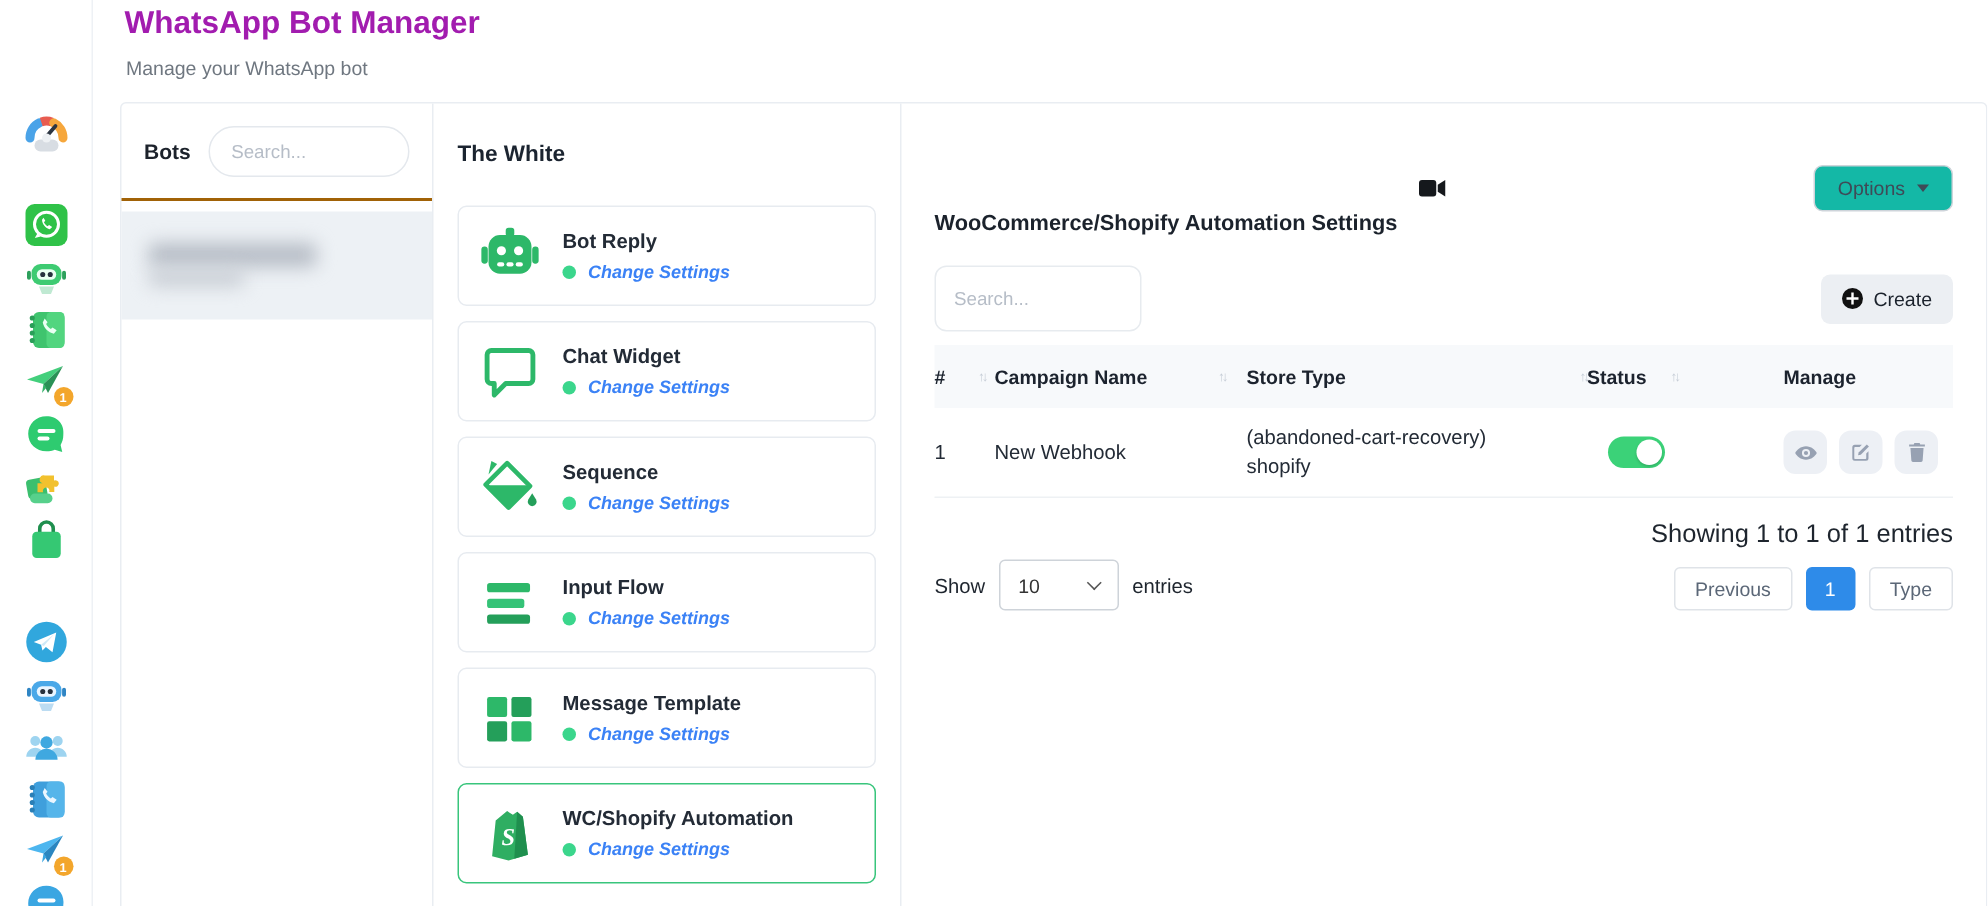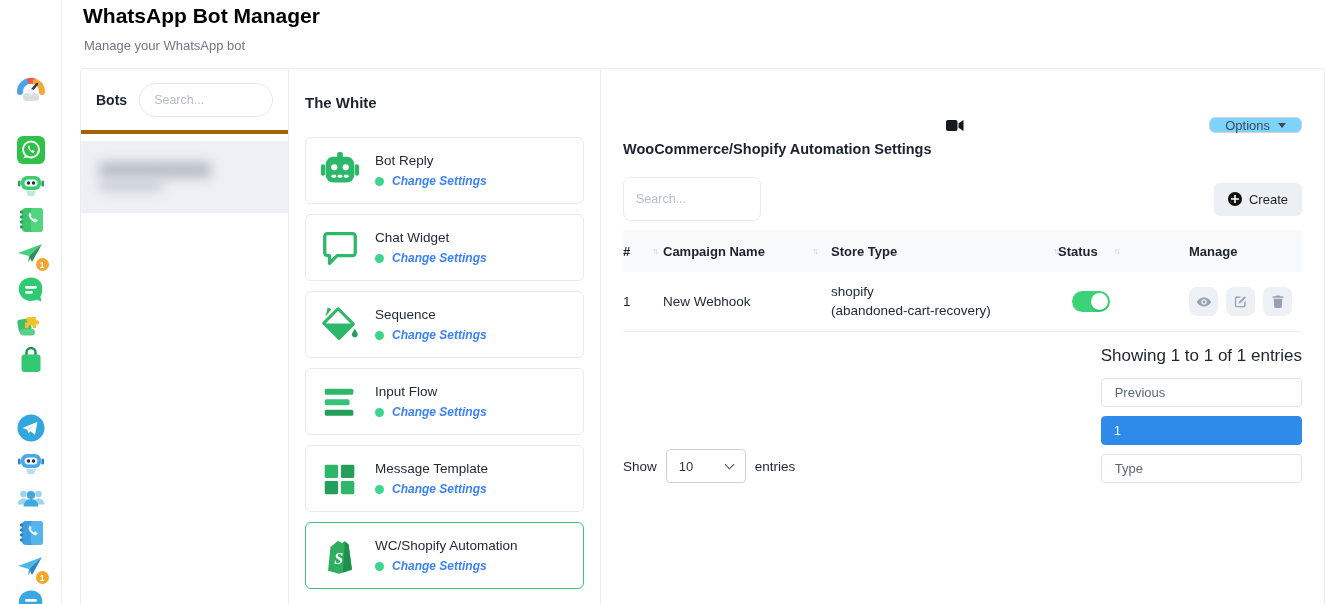--- a/index.html
+++ b/index.html
@@ -11,60 +11,60 @@
           display:flex; flex-direction:column; align-items:center; padding-top:74px; overflow:hidden; background:#fff; }
   .ricon { width:30px; height:30px; flex:0 0 auto; margin-bottom:5px; position:relative; cursor:pointer; }
   .ricon svg { display:block; width:30px; height:30px; }
   .gap-after { margin-bottom:31px; }
   .gap-before { margin-top:33px; }
   .badge { position:absolute; right:-3px; bottom:-1px; width:13px; height:13px; border-radius:50%;
            background:#f3a62c; color:#fff; font-size:8.5px; font-weight:bold;
            display:flex; align-items:center; justify-content:center; }
 
   
-  .page-title { position:absolute; left:83px; top:4px; font-size:21px; font-weight:bold; color:#000000; }
+  .page-title { position:absolute; left:83px; top:4px; font-size:21px; font-weight:bold; color:#a21caf; }
   .page-subtitle { position:absolute; left:84px; top:38px; font-size:13px; color:#6f7780; }
 
   
   .card { position:absolute; left:80px; top:68px; width:1245px; height:560px;
           border:1px solid #e9edf2; border-radius:4px; background:#fff; display:flex; }
 
   
   .col-bots { width:208px; border-right:1px solid #e9edf2; flex:0 0 auto; }
-  .bots-head { height:65px; display:flex; align-items:center; padding:0 15px; border-bottom:4px solid #a16207; }
+  .bots-head { height:65px; display:flex; align-items:center; padding:0 15px; border-bottom:2px solid #a16207; }
   .bots-label { font-size:14px; font-weight:bold; color:#1c222b; }
   .bots-search { flex:1; margin-left:12px; height:34px; border:1px solid #e4e8ed; border-radius:17px;
                  padding:0 14px; font-size:12.5px; color:#333; outline:none; min-width:0;
                  font-family:"Liberation Sans", sans-serif; }
   .bots-search::placeholder { color:#b6bdc7; }
   .bot-item { margin-top:7px; height:72px; background:#edf1f5; display:flex; align-items:center; padding:0 16px; cursor:pointer; }
   .blur-wrap { position:relative; width:130px; height:38px; overflow:visible; }
   .blur-a { position:absolute; left:2px; top:4px; width:112px; height:16px; background:#b7bdc6; border-radius:4px; filter:blur(6px); }
   .blur-b { position:absolute; left:2px; top:22px; width:64px; height:11px; background:#c8cdd4; border-radius:4px; filter:blur(6px); }
 
   
   .col-menu { width:312px; border-right:1px solid #e9edf2; flex:0 0 auto; padding:25px 16px 0; }
   .bot-name { font-size:15px; font-weight:bold; color:#1b2430; margin-bottom:26px; }
   .mcard { height:67px; border:1px solid #e7ebf0; border-radius:6px; display:flex; align-items:center;
            padding:0 13px; margin-bottom:10px; background:#fff; cursor:pointer; }
   .mcard.selected { border-color:#39c57c; }
   .micon { width:42px; height:42px; margin-right:14px; flex:0 0 auto; }
   .micon svg { display:block; width:42px; height:42px; }
-  .mlabel { display:block; font-size:13.5px; font-weight:normal; color:#232b36; }
+  .mlabel { display:block; font-size:13.5px; font-weight:bold; color:#232b36; }
   .mlink { display:flex; align-items:center; margin-top:6px; }
   .dot { width:9px; height:9px; border-radius:50%; background:#3bd68c; margin-right:8px; }
   .clink { font-size:12px; font-weight:bold; color:#3b82f6; text-decoration:none; cursor:pointer;font-style:italic; }
 
   
   .col-content { flex:1; padding:24px 22px 0; min-width:0; }
   .chead { display:flex; align-items:center; justify-content:space-between; }
   .ctitle-row { display:flex; align-items:center; }
   .ctitle { font-size:14.5px; font-weight:bold; color:#1b222c;margin-top:48px; }
   .video-icon { margin-left:14px; display:flex; }
-  .options-btn { height:16px; padding:0 15px; border:1px solid #ced4da; border-radius:6px; background:#7dd3fc;
+  .options-btn { height:31px; padding:0 15px; border:1px solid #ced4da; border-radius:6px; background:#14b8a6;
                  font-size:13px; color:#3f4a57; display:flex; align-items:center; gap:8px; cursor:pointer;
                  font-family:"Liberation Sans", sans-serif; }
   .caret-down { width:0; height:0; border-left:4px solid transparent; border-right:4px solid transparent; border-top:5px solid #3f4a57; }
 
   .toolbar { display:flex; justify-content:space-between; align-items:center; margin-top:20px; }
   .content-search { width:138px; height:44px; border:1px solid #e7ebef; border-radius:8px; padding:0 12px;
                     font-size:12.5px; outline:none; font-family:"Liberation Sans", sans-serif; }
   .content-search::placeholder { color:#b6bdc7; }
   .create-btn { height:33px; padding:0 14px; background:#eceff3; border:none; border-radius:6px;
                 font-size:13px; color:#1b222c; display:flex; align-items:center; gap:7px; cursor:pointer;
@@ -95,21 +95,21 @@
           align-items:center; justify-content:center; cursor:pointer; }
 
   
   .tfoot { display:flex; justify-content:space-between; align-items:flex-end; margin-top:14px; }
   .show-group { display:flex; align-items:center; gap:9px; font-size:13.5px; color:#1e252e; }
   .size-select { width:80px; height:34px; border:1px solid #ced3d9; border-radius:4px; display:flex;
                  align-items:center; justify-content:space-between; padding:0 12px; font-size:13px; color:#333; cursor:pointer; background:#fff; }
   .chev { width:7px; height:7px; border-right:1.7px solid #555; border-bottom:1.7px solid #555; transform:rotate(45deg); margin-top:-4px; }
   .foot-right { text-align:right; }
   .summary { font-size:17px; color:#1e252e; }
-  .pager { margin-top:12px; display:flex; gap:9px; justify-content:flex-end;flex-direction:column; }
+  .pager { margin-top:12px; display:flex; gap:9px; justify-content:flex-end; }
   .pbtn { height:29px; padding:0 13px; border:1px solid #dfe3e8; border-radius:4px; background:#fff;
           color:#5b6777; font-size:13px; display:flex; align-items:center; cursor:pointer;
           font-family:"Liberation Sans", sans-serif; }
   .pbtn.active { background:#2e8be9; border-color:#2e8be9; color:#fff; padding:0 12px; }
 </style>
 </head>
 <body>
 
 <div class="screen">
 
@@ -428,22 +428,22 @@
             </div>
           <div class="th c5">
               <span>Manage</span>
             </div>
         </div>
 
         <div class="trow">
           <div class="td c1">1</div>
           <div class="td c2">New Webhook</div>
           <div class="td c3 store-type">
+            <div>(abandoned-cart-recovery)</div>
             <div>shopify</div>
-            <div>(abandoned-cart-recovery)</div>
           </div>
           <div class="td c4">
             <div class="toggle">
                 <span class="knob"></span>
               </div>
           </div>
           <div class="td c5 actions">
             <button class="abtn">
               <span style="display:flex;">
                 <svg width="16" height="16" viewBox="0 0 16 16">

